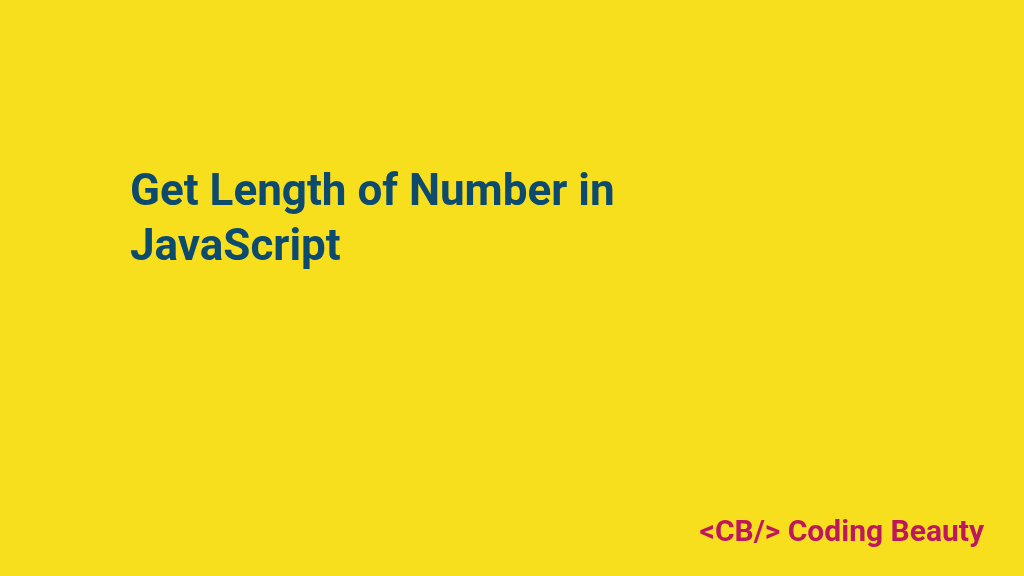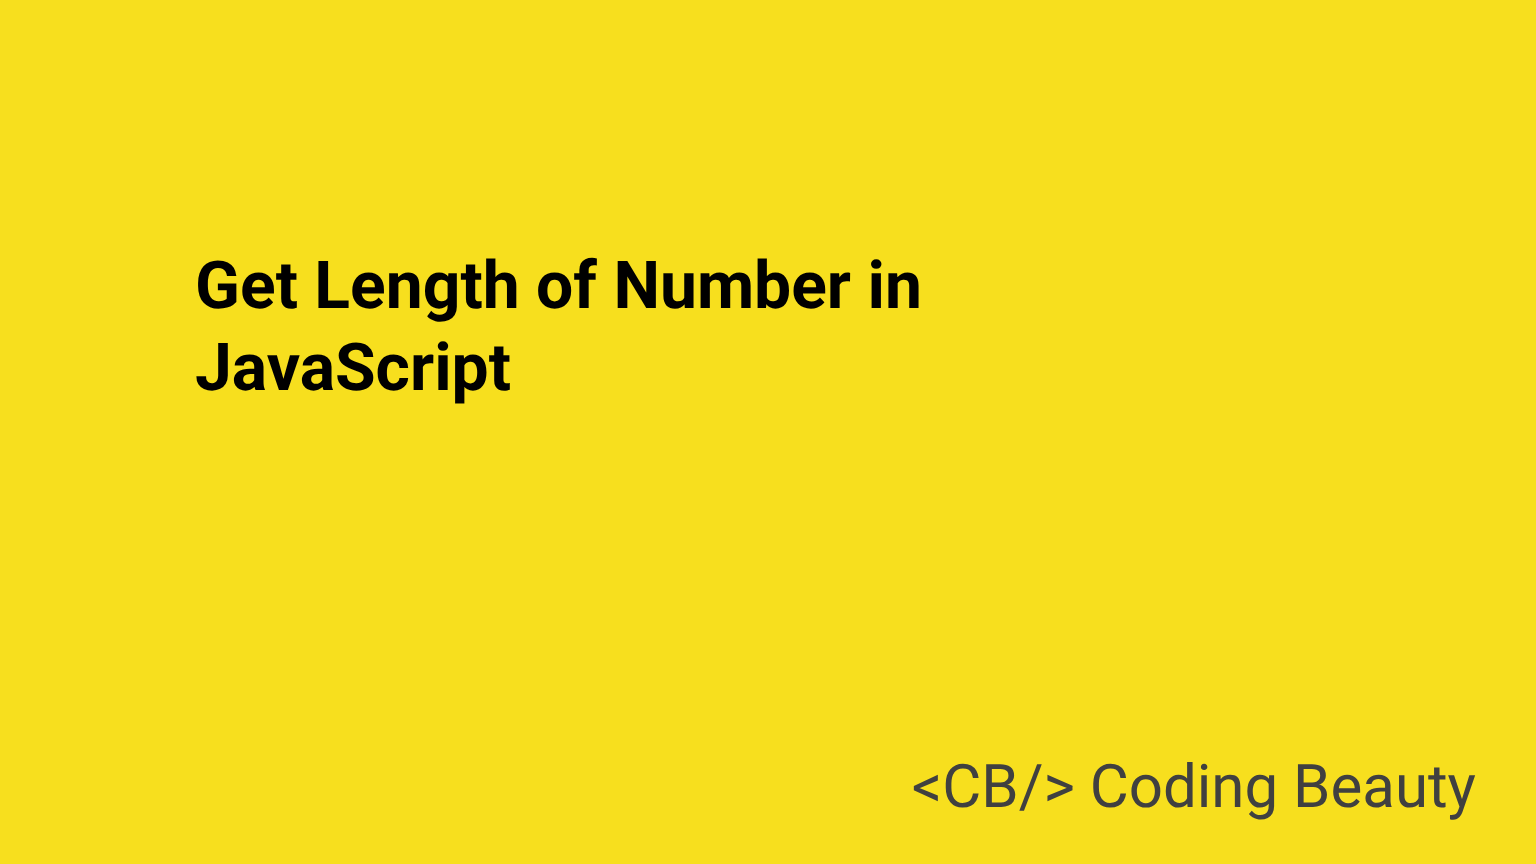--- a/index.html
+++ b/index.html
@@ -26,32 +26,32 @@
     .js-logo {
       font-size: 120px;
       font-weight: 800;
       color: #000;
       letter-spacing: -6px;
       line-height: 0.9;
     }
     .title {
       font-size: 44px;
       font-weight: 700;
-      color: #000000;
+      color: #0c4a6e;
       line-height: 1.25;
       max-width: 600px;
       padding-top: 8px;
     }
     .brand {
       position: absolute;
       bottom: 28px;
       right: 40px;
-      font-size: 40px;
-      font-weight: 400;
-      color: #404040;
+      font-size: 30px;
+      font-weight: 700;
+      color: #be185d;
     }
   </style>
 </head>
 <body>
 
 <div class="content-area">
   <div class="title">Get Length of Number in JavaScript</div>
 </div>
 
 <div class="brand">&lt;CB/&gt; Coding Beauty</div>

